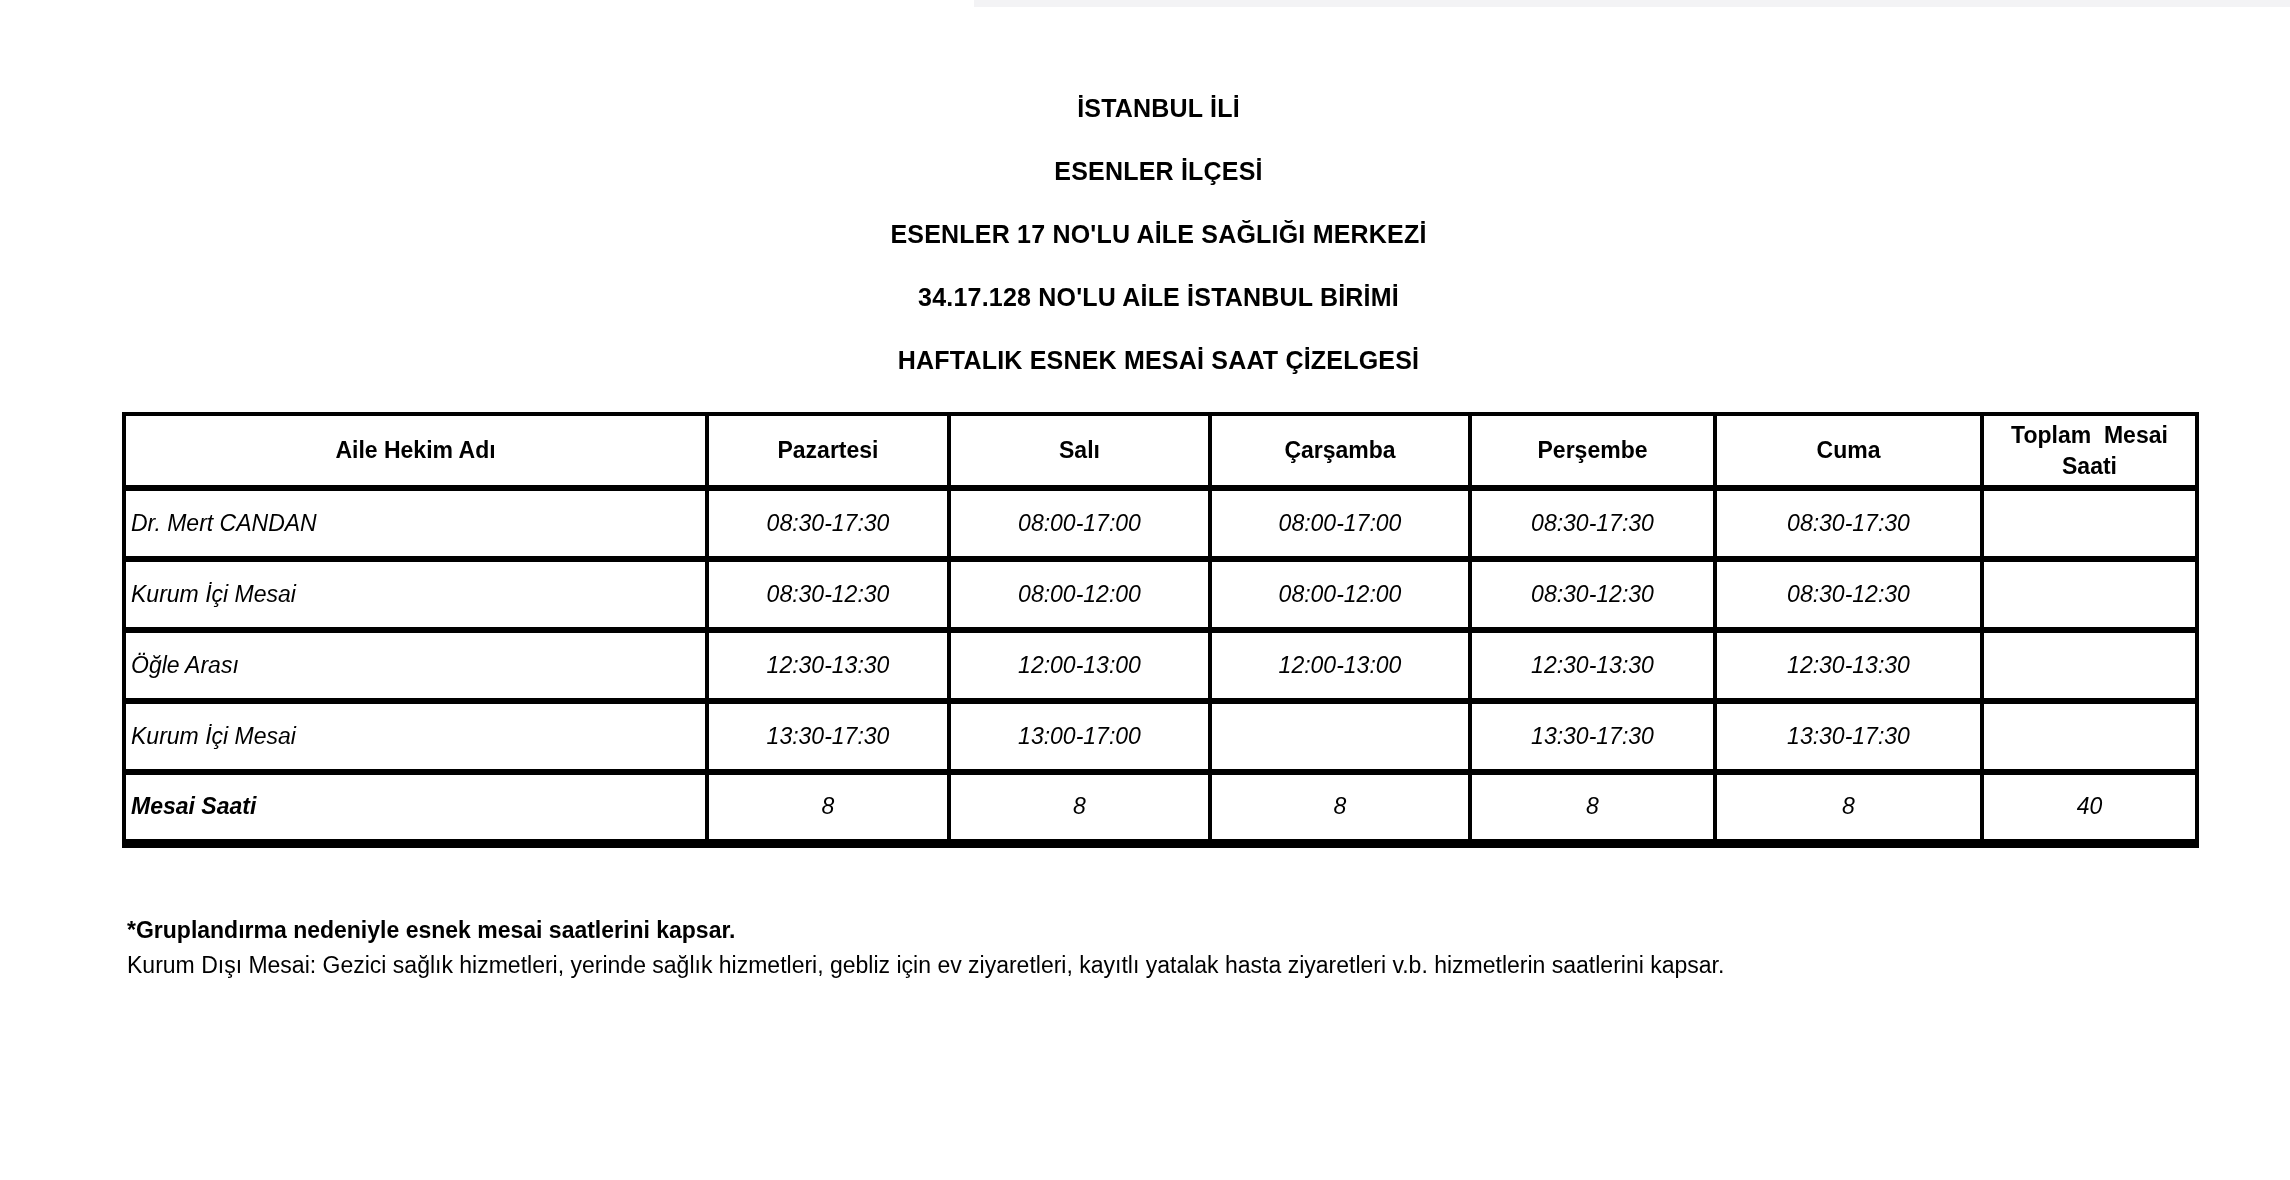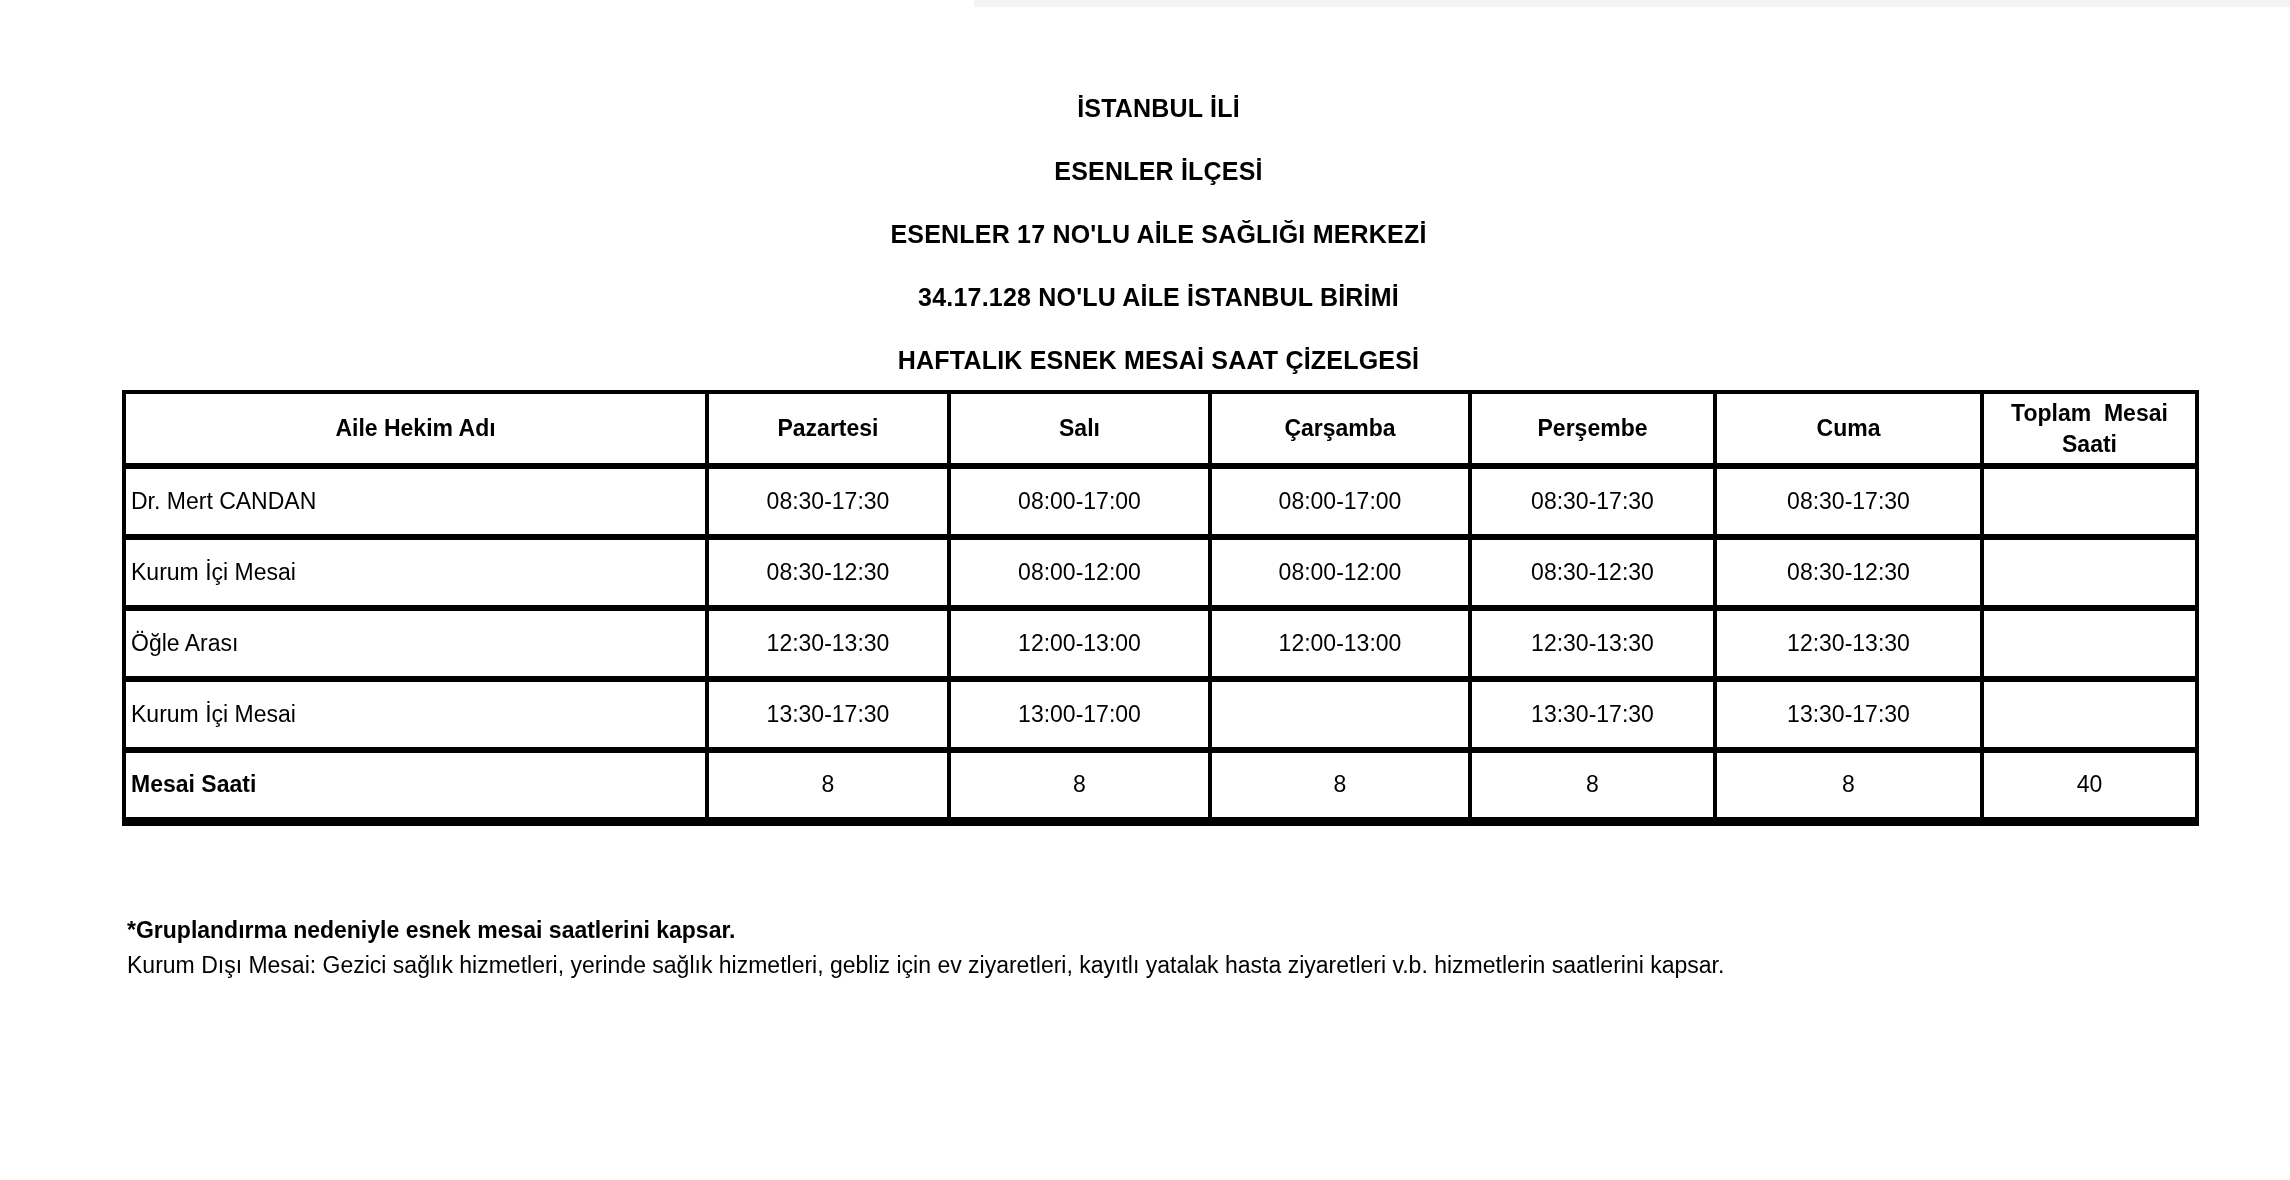--- a/index.html
+++ b/index.html
@@ -23,21 +23,21 @@
   }
   .title-line {
     font-size: 25px;
     font-weight: bold;
     line-height: 37px;
     letter-spacing: 0.2px;
     margin-top: 26px;
   }
   .tbl-wrap {
     position: absolute;
-    top: 390px; left: 122px;
+    top: 412px; left: 122px;
   }
   table.schedule {
     border-collapse: collapse;
     table-layout: fixed;
     width: 2073px;
     background: #ffffff;
   }
   table.schedule th, table.schedule td {
     border: 4px solid #000000;
     border-top-width: 6px;
@@ -46,21 +46,21 @@
     text-align: center;
     vertical-align: middle;
     overflow: hidden;
   }
   table.schedule thead th {
     border-top-width: 4px;
     font-weight: bold;
     height: 74px;
     line-height: 31px;
   }
-  table.schedule tbody tr { height: 71px; }
+  table.schedule tbody tr { height: 71px; font-style: italic; }
   table.schedule tbody tr:last-child td { border-bottom-width: 9px; }
   table.schedule td.row-label {
     text-align: left;
     padding-left: 5px;
   }
   table.schedule tr.totals td.row-label { font-weight: bold; }
   th.total-col { white-space: pre-line; }
   .notes {
     position: absolute;
     top: 913px; left: 127px; width: 2100px;

